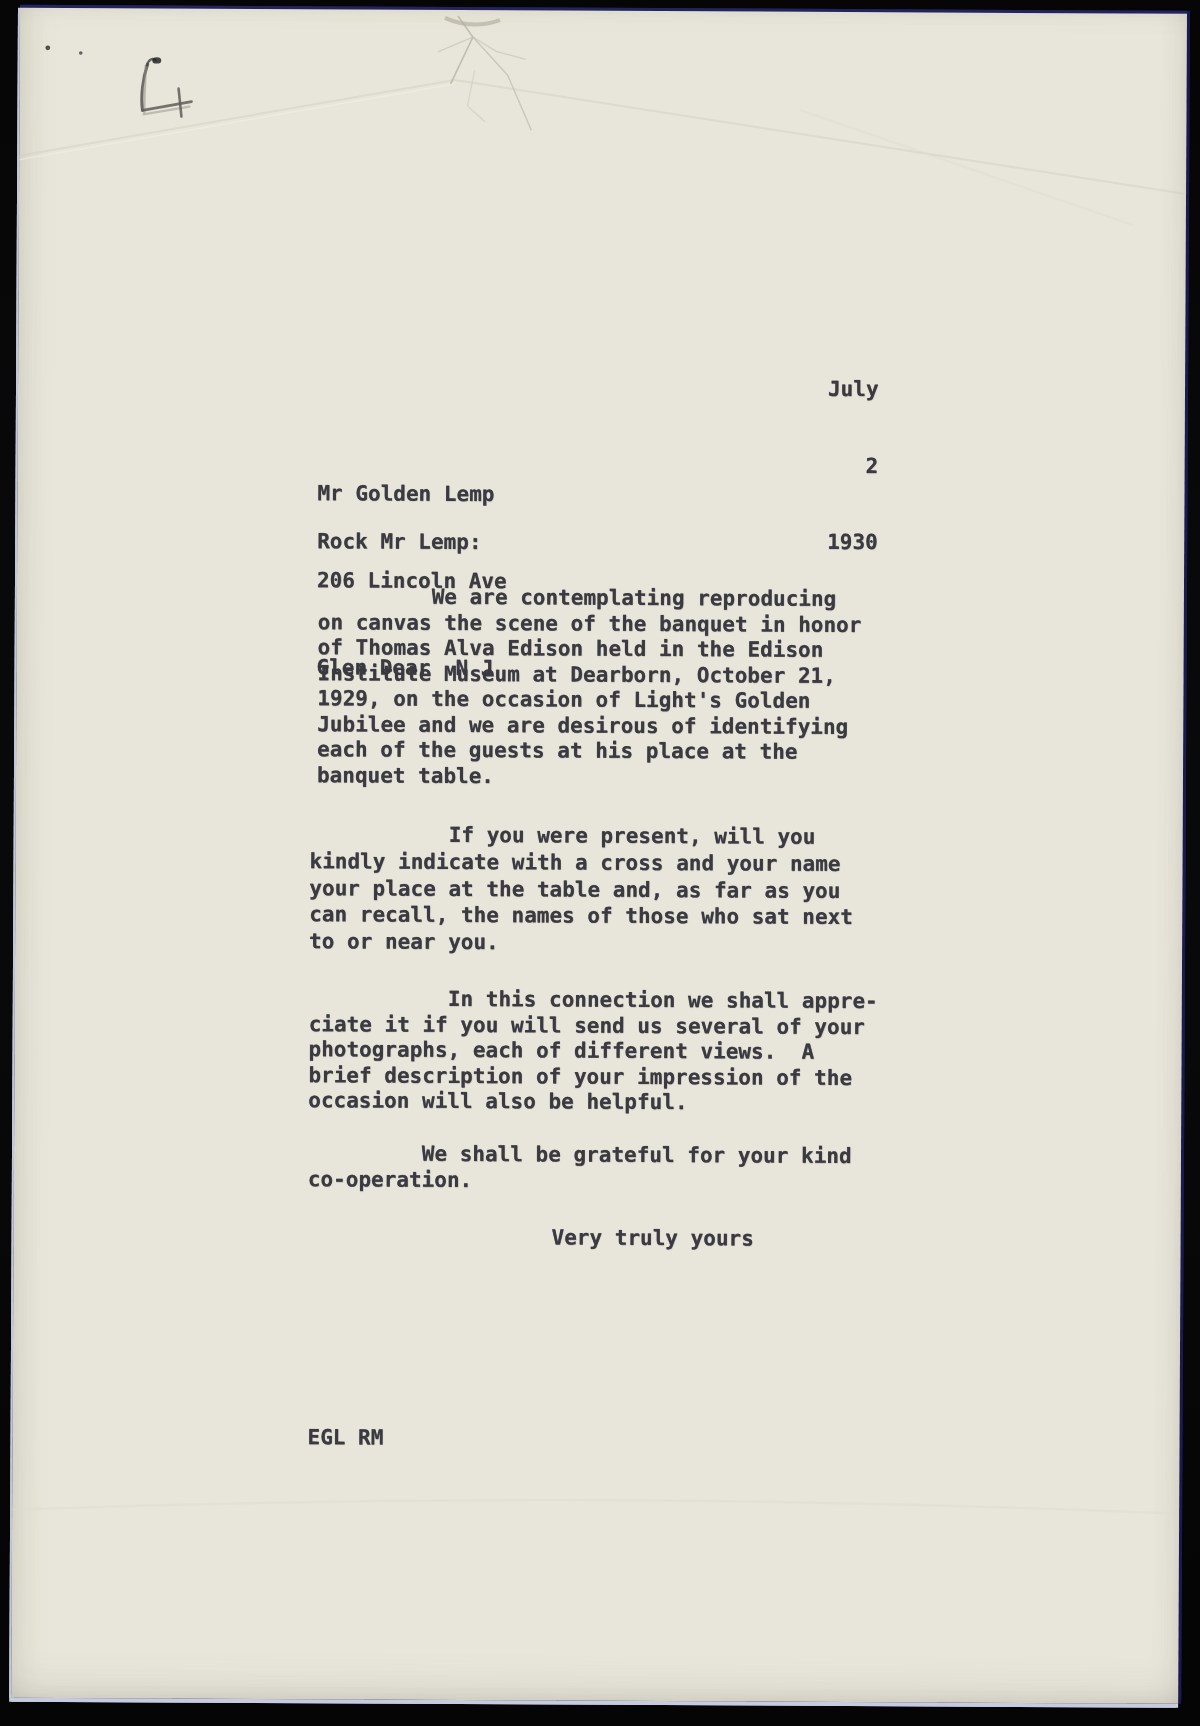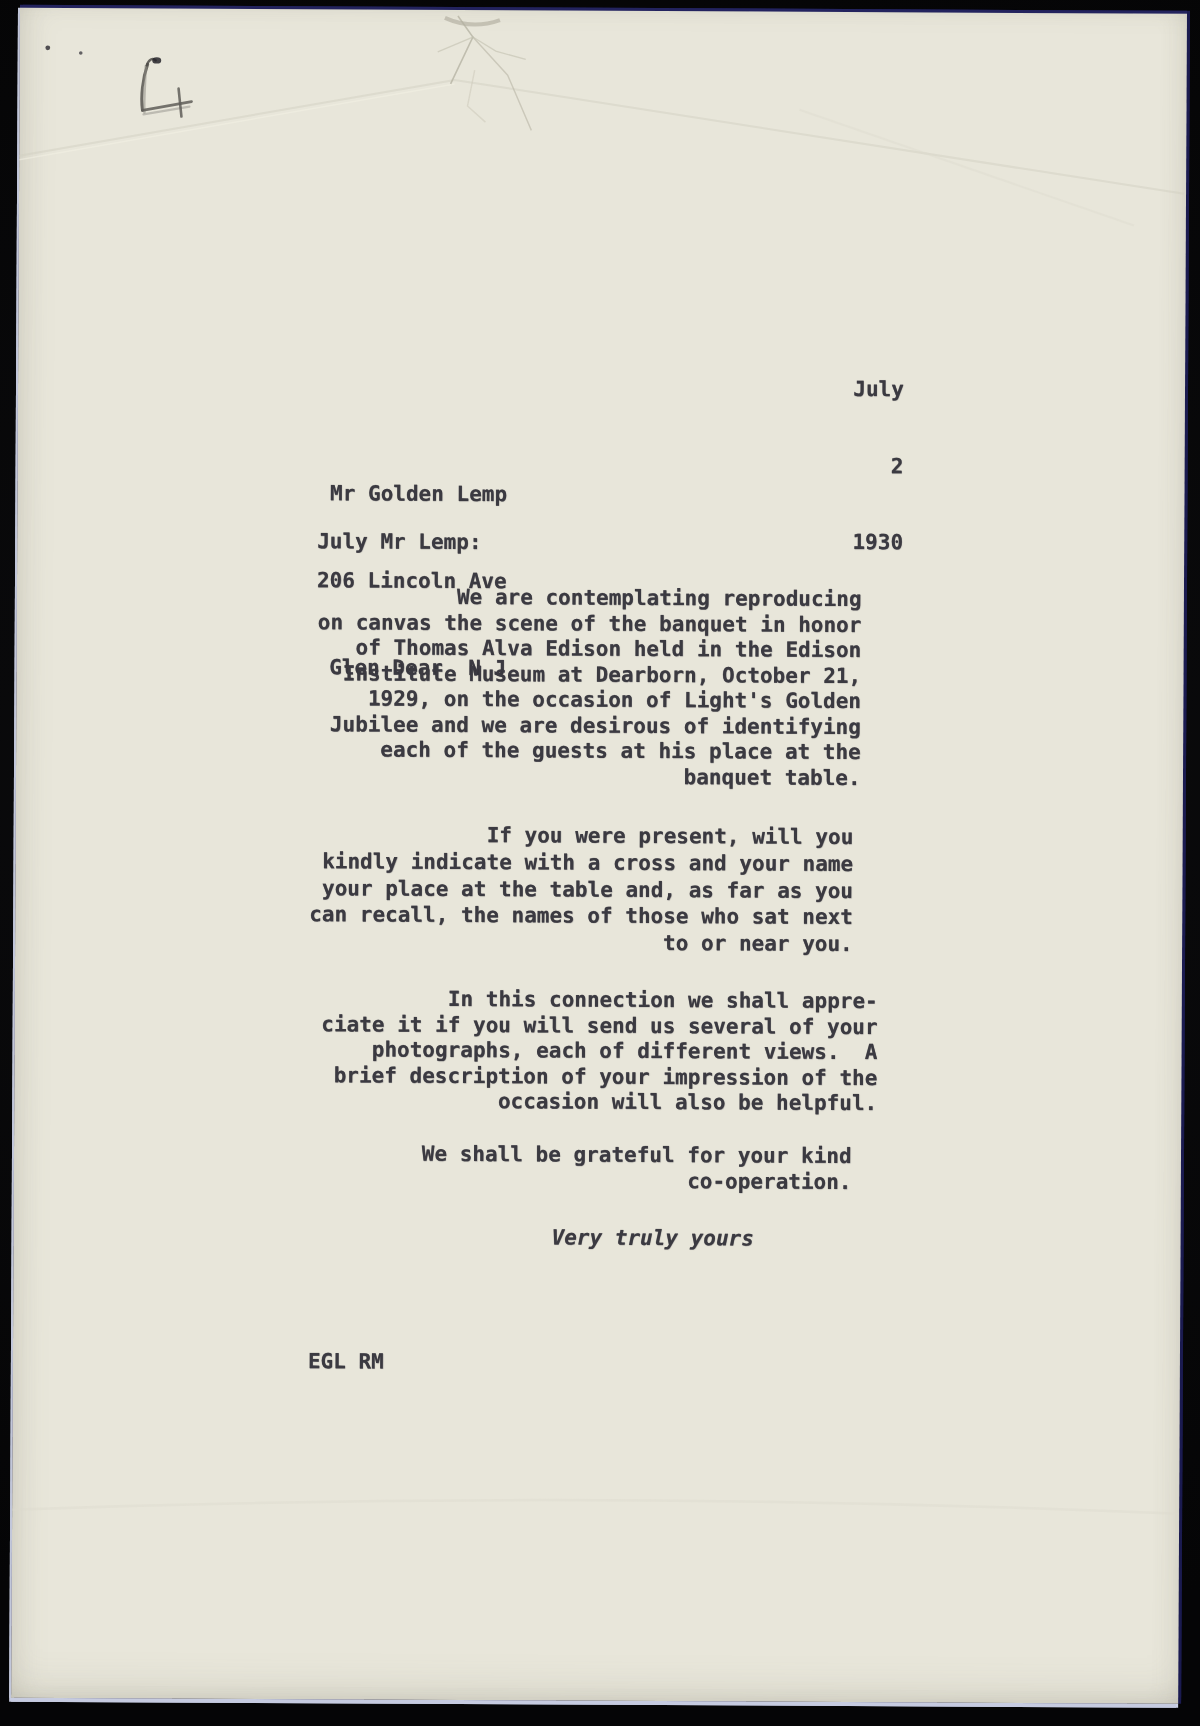--- a/index.html
+++ b/index.html
@@ -1,19 +1,19 @@
 <!DOCTYPE html>
 <html><head>
 <meta charset="utf-8">
 <style>
   html,body{margin:0;padding:0;background:#070707;}
   body{width:1200px;height:1726px;position:relative;overflow:hidden;
        font-family:"DejaVu Sans Mono","Liberation Mono",monospace;}
   .stage{position:absolute;inset:0;background:
-     radial-gradient(ellipse 1400px 900px at 50% 45%, #0c0c0e 0%, #050506 100%); text-align: right;}
+     radial-gradient(ellipse 1400px 900px at 50% 45%, #0c0c0e 0%, #050506 100%);}
   .paper{
     position:absolute;left:20px;top:8px;width:1167px;height:1690px;
     transform:rotate(0.3deg);transform-origin:60px 0px;
     background:
       radial-gradient(ellipse 900px 520px at 78% 5%, rgba(252,250,242,0.55), rgba(252,250,242,0) 70%),
       linear-gradient(168deg,#ecead e 0%,#e9e7db 45%,#e3e1d4 78%,#dddbcf 100%);
     background:
       radial-gradient(ellipse 900px 520px at 78% 5%, rgba(252,250,242,0.55), rgba(252,250,242,0) 70%),
       linear-gradient(168deg,#ecead f 0%,#e9e7db 45%,#e3e1d4 78%,#dddbcf 100%);
     background-color:#e8e6da;
@@ -28,22 +28,22 @@
        line-height:25.5px;white-space:pre-wrap;
        text-shadow:0.3px 0.4px 0.7px rgba(42,40,50,0.45), -0.2px -0.2px 0.5px rgba(42,40,50,0.3);}
   .date{left:810px;top:314px;}
   .date-day{text-indent:38px;}
   .recipient{left:300px;top:412px;line-height:29px;}
   .salutation{left:300px;top:520px;}
   .p1{left:301px;top:575px;}
   .p2{left:294px;top:812px;line-height:26.8px;}
   .p3{left:294px;top:977px;}
   .p4{left:294px;top:1132px;}
-  .closing{left:538px;top:1215px;font-style:italic;}
-  .initials{left:295px;top:1340px;}
+  .closing{left:538px;top:1215px;}
+  .initials{left:295px;top:1416px;}
   .overlay{position:absolute;left:0;top:0;pointer-events:none;}
 </style>
 </head>
 <body>
 
 <div class="stage">
   <div class="paper">
 
     <svg class="overlay" width="1167" height="1690" viewBox="0 0 1167 1690">
       <path d="M0,148 L435,70 L1165,180" stroke="#d2d0c1" stroke-width="2" fill="none" opacity="0.5"></path>
@@ -76,21 +76,21 @@
       <div class="date-day">2</div>
       <div class="date-year">1930</div>
     </div>
 
     <div class="ink recipient">
       <div>Mr Golden Lemp</div>
       <div>206 Lincoln Ave</div>
       <div>Glen Dear  N J</div>
     </div>
 
-    <div class="ink salutation">July Mr Lemp:</div>
+    <div class="ink salutation">Rock Mr Lemp:</div>
 
     <div class="ink p1">         We are contemplating reproducing
 on canvas the scene of the banquet in honor
 of Thomas Alva Edison held in the Edison
 Institute Museum at Dearborn, October 21,
 1929, on the occasion of Light's Golden
 Jubilee and we are desirous of identifying
 each of the guests at his place at the
 banquet table.</div>
     <div class="ink p2">           If you were present, will you

